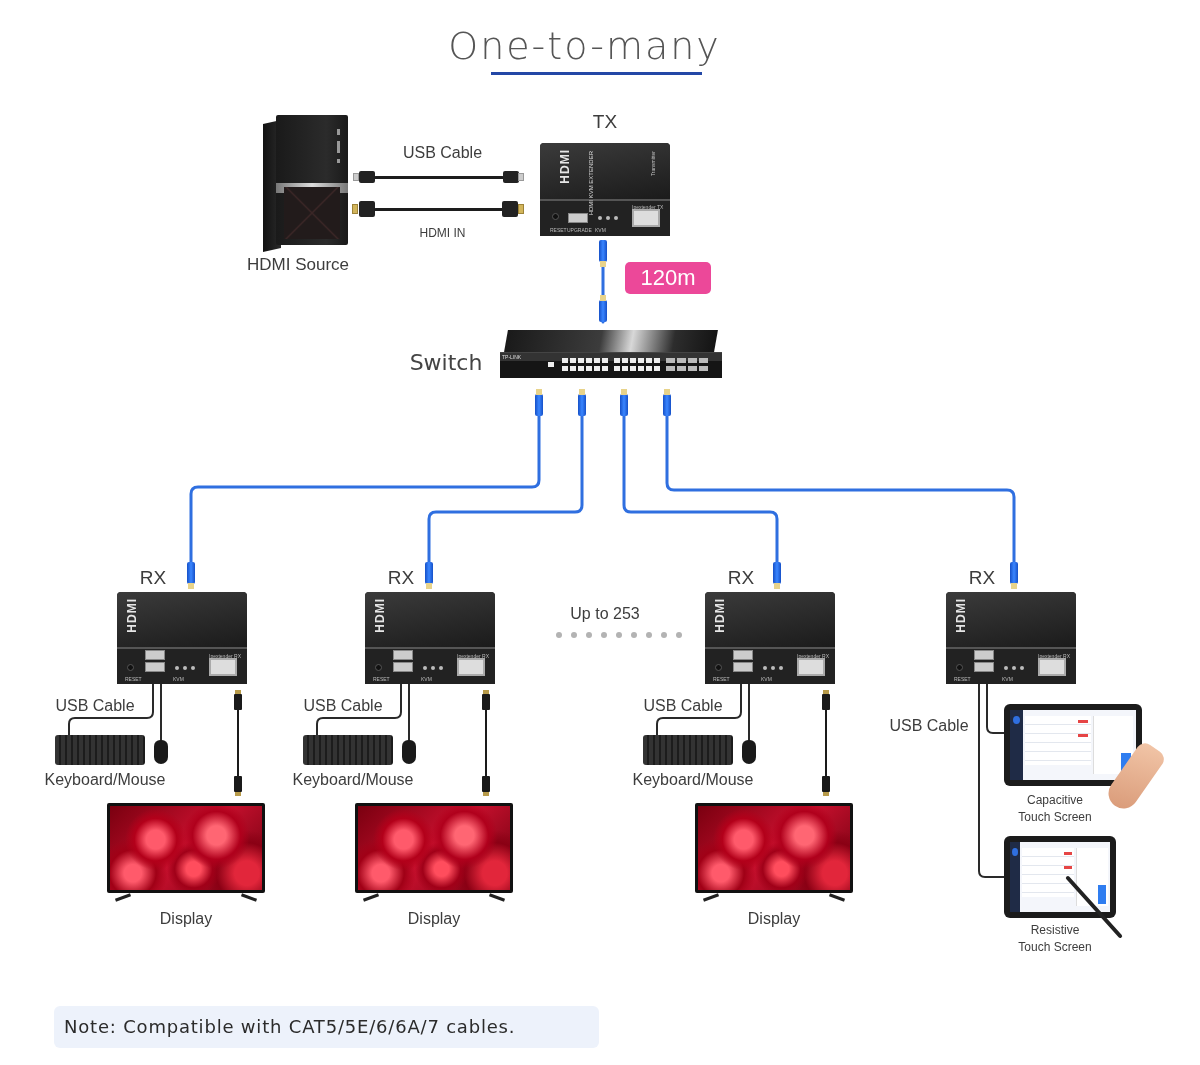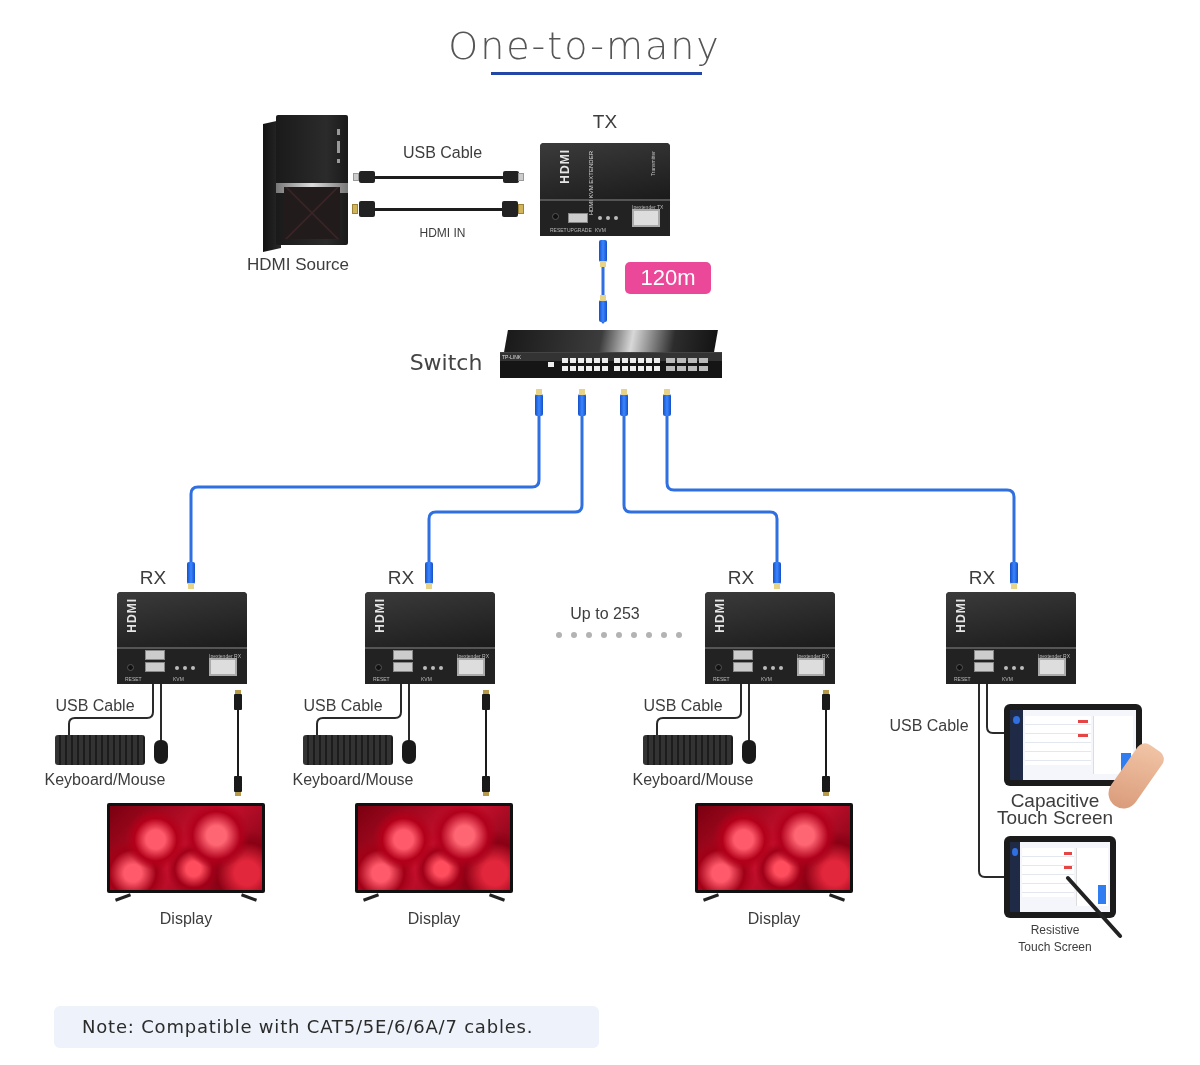--- a/index.html
+++ b/index.html
@@ -52,21 +52,21 @@
   .switch .sw-top { position:absolute; left:6px; right:6px; top:0; height:22px; background: linear-gradient(90deg,#1a1a1a,#3c3c3c 45%,#d8d8d8 60%,#2d2d2d 80%,#141414); transform: skewX(-10deg); }
   .switch .sw-front { position:absolute; left:0; right:0; top:22px; height:26px; background:#151515; border-top:1px solid #444; }
   .port { position:absolute; width:6px; height:5px; background:#eee; }
   .sfp { position:absolute; width:9px; height:5px; background:#bbb; }
   .rj-blue { position:absolute; width:8px; height:22px; background: linear-gradient(90deg,#1550c8,#3a86ff,#1550c8); border-radius:2px; }
   .rj-blue::before { content:""; position:absolute; left:1px; top:-5px; width:6px; height:6px; background:#e8d38a; }
   .rj-blue.down::before { top:auto; bottom:-5px; }
   #badge-120m { left:625px; top:262px; width:86px; height:32px; background:#ec4899; color:#fff; border-radius:5px; font-size:22px; text-align:center; line-height:32px; }
   .dots { position:absolute; display:flex; gap:9px; }
   .dots span { width:6px; height:6px; border-radius:50%; background:#b3b3b3; display:block; }
-  #note { left:54px; top:1006px; width:545px; height:42px; background:#edf2fb; border-radius:6px; font-family:"DejaVu Sans", sans-serif; font-size:18px; letter-spacing:0.8px; color:#2b2b2b; line-height:42px; padding-left:28px; }
+  #note { left:54px; top:1006px; width:545px; height:42px; background:#edf2fb; border-radius:6px; font-family:"DejaVu Sans", sans-serif; font-size:18px; letter-spacing:0.8px; color:#2b2b2b; line-height:42px; padding-left:10px; }
 </style>
 </head>
 <body>
 
 <div id="title" class="abs">One-to-many</div>
 <div id="title-underline" class="abs"></div>
 
 <svg class="wires">
   <g fill="none" stroke="#2f6fe0" stroke-width="3" stroke-linecap="round">
     <path d="M603 250 L603 322"></path>
@@ -316,21 +316,21 @@
   <div class="scr">
       <div class="side"></div>
       <div class="rows"></div>
       <div class="btn-red" style="top:14%"></div>
       <div class="btn-red" style="top:34%"></div>
       <div class="panel"></div>
       <div class="blue"></div>
     </div>
 </div>
 <div class="hand" style="left:1120px; top:742px;"></div>
-<div class="lbl" style="left:995px; top:792px; width:120px; font-size:19px; line-height:17px;">
+<div class="lbl" style="left:995px; top:792px; width:120px; font-size:12px; line-height:17px;">
   <div>Capacitive</div>
   <div>Touch Screen</div>
 </div>
 <div class="tablet" style="left:1004px; top:836px; width:112px; height:82px;">
   <div class="scr">
       <div class="side"></div>
       <div class="rows"></div>
       <div class="btn-red" style="top:14%"></div>
       <div class="btn-red" style="top:34%"></div>
       <div class="panel"></div>

